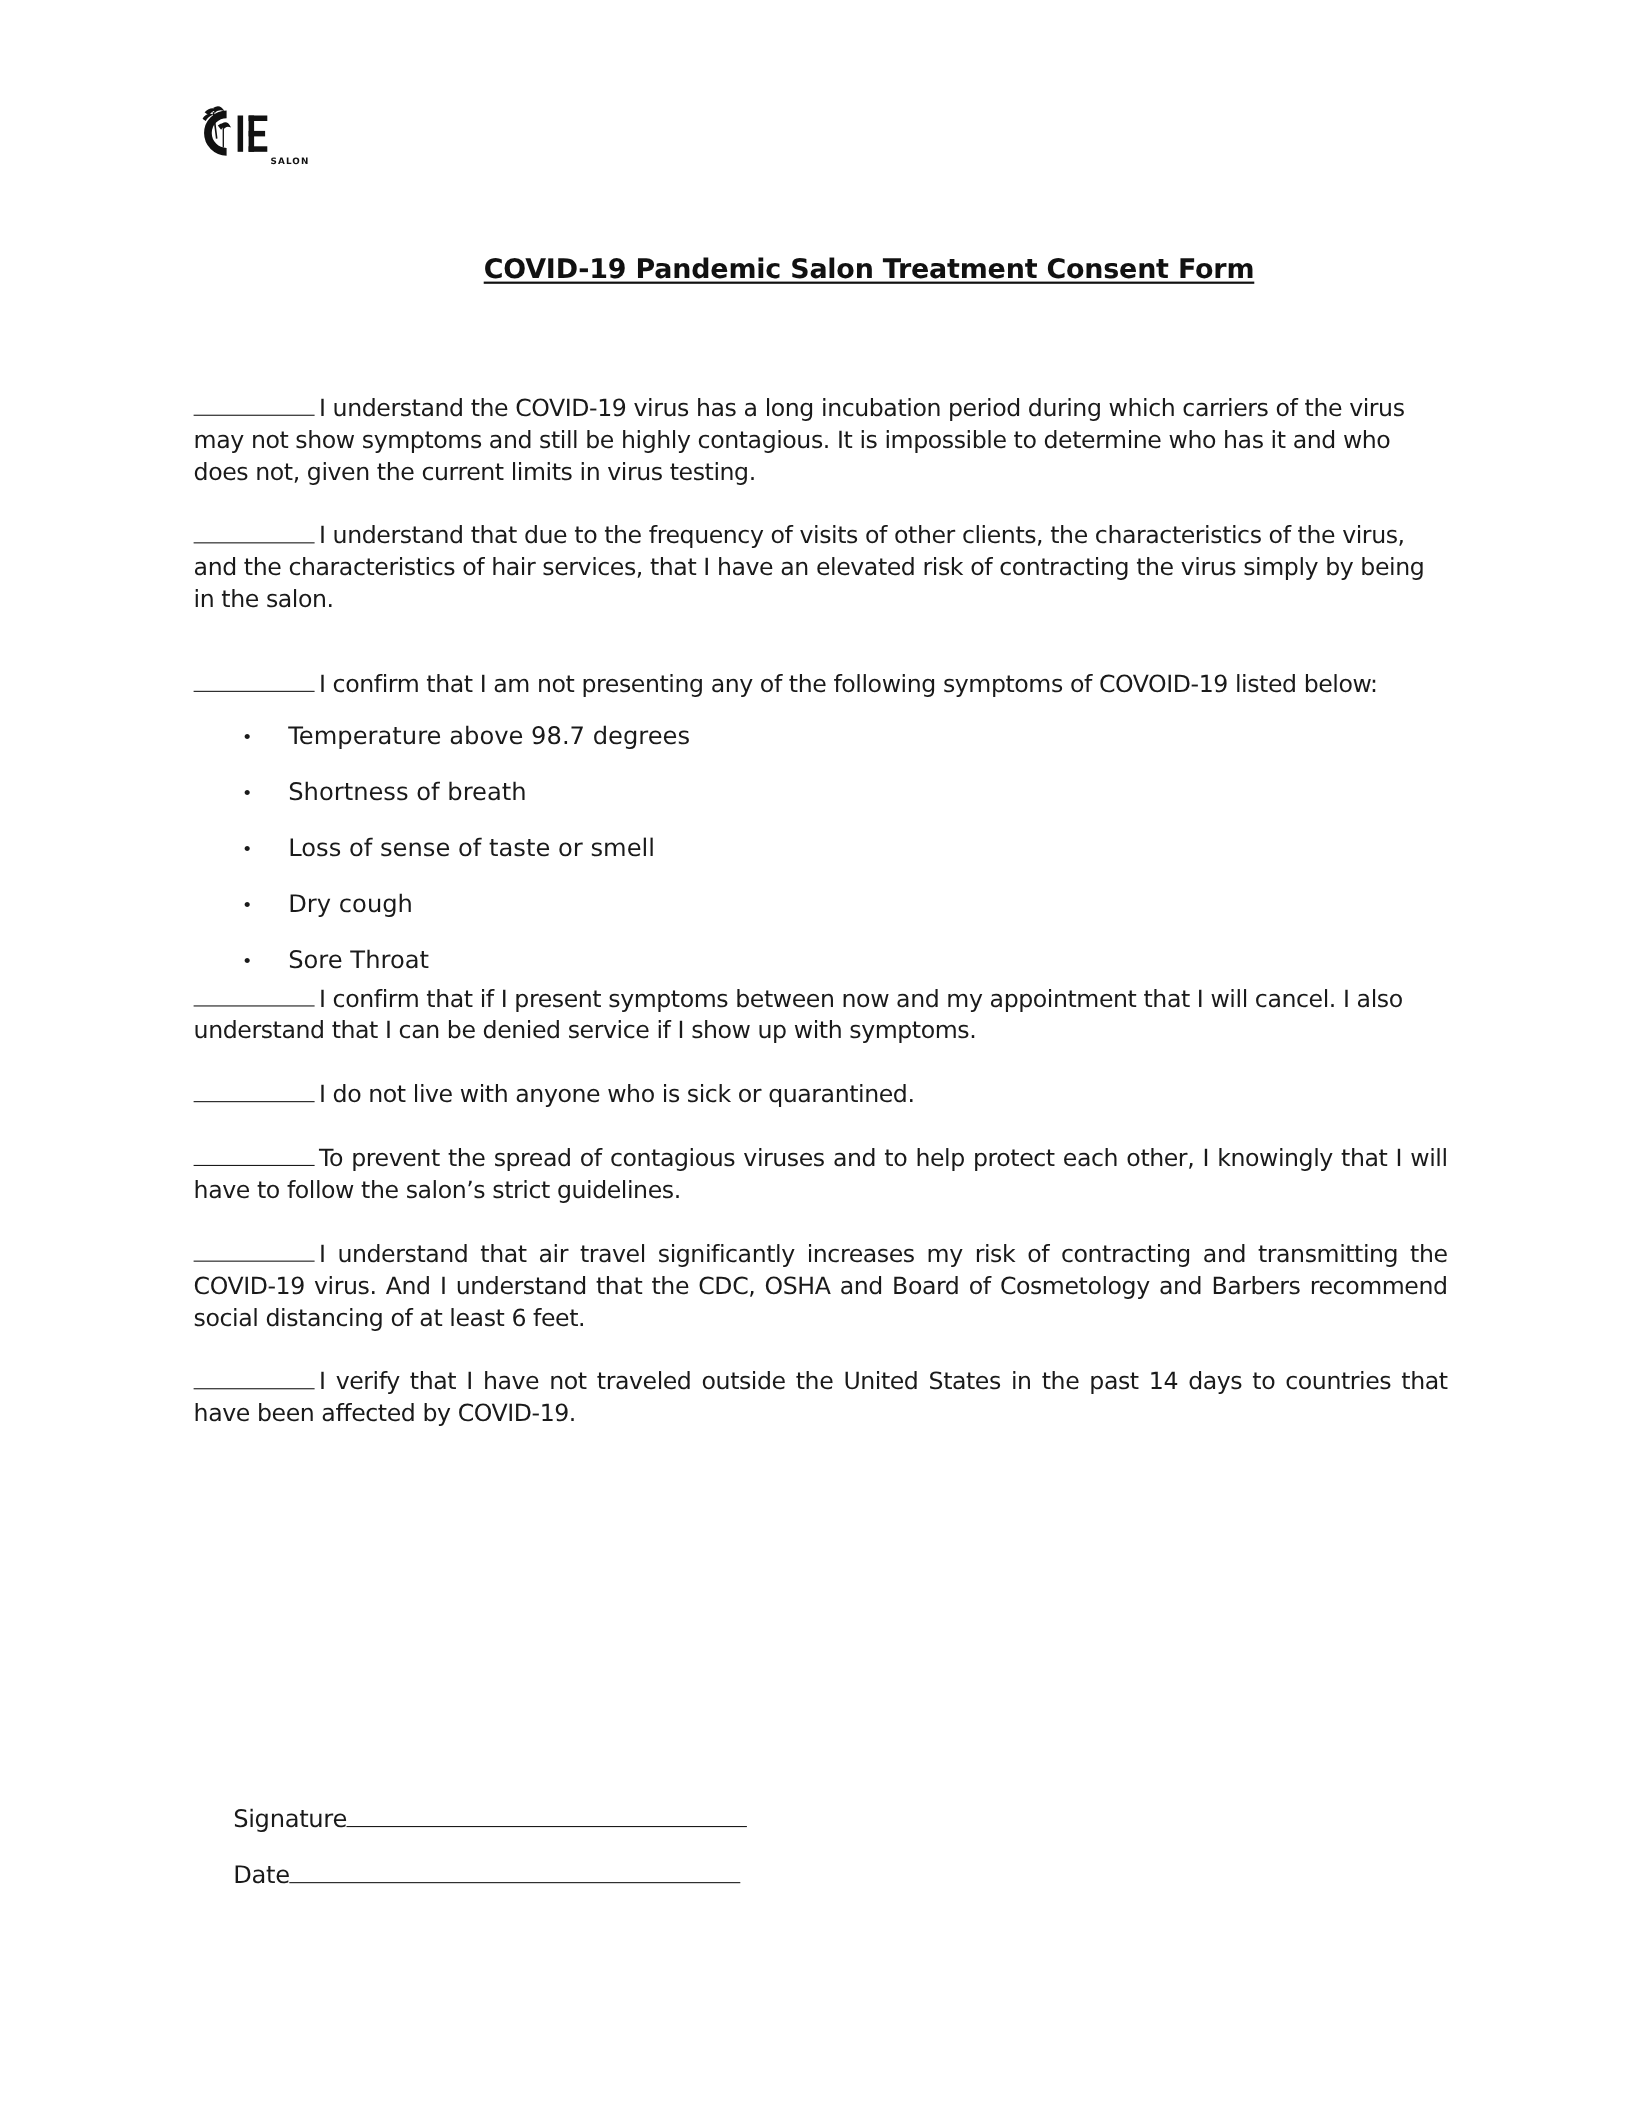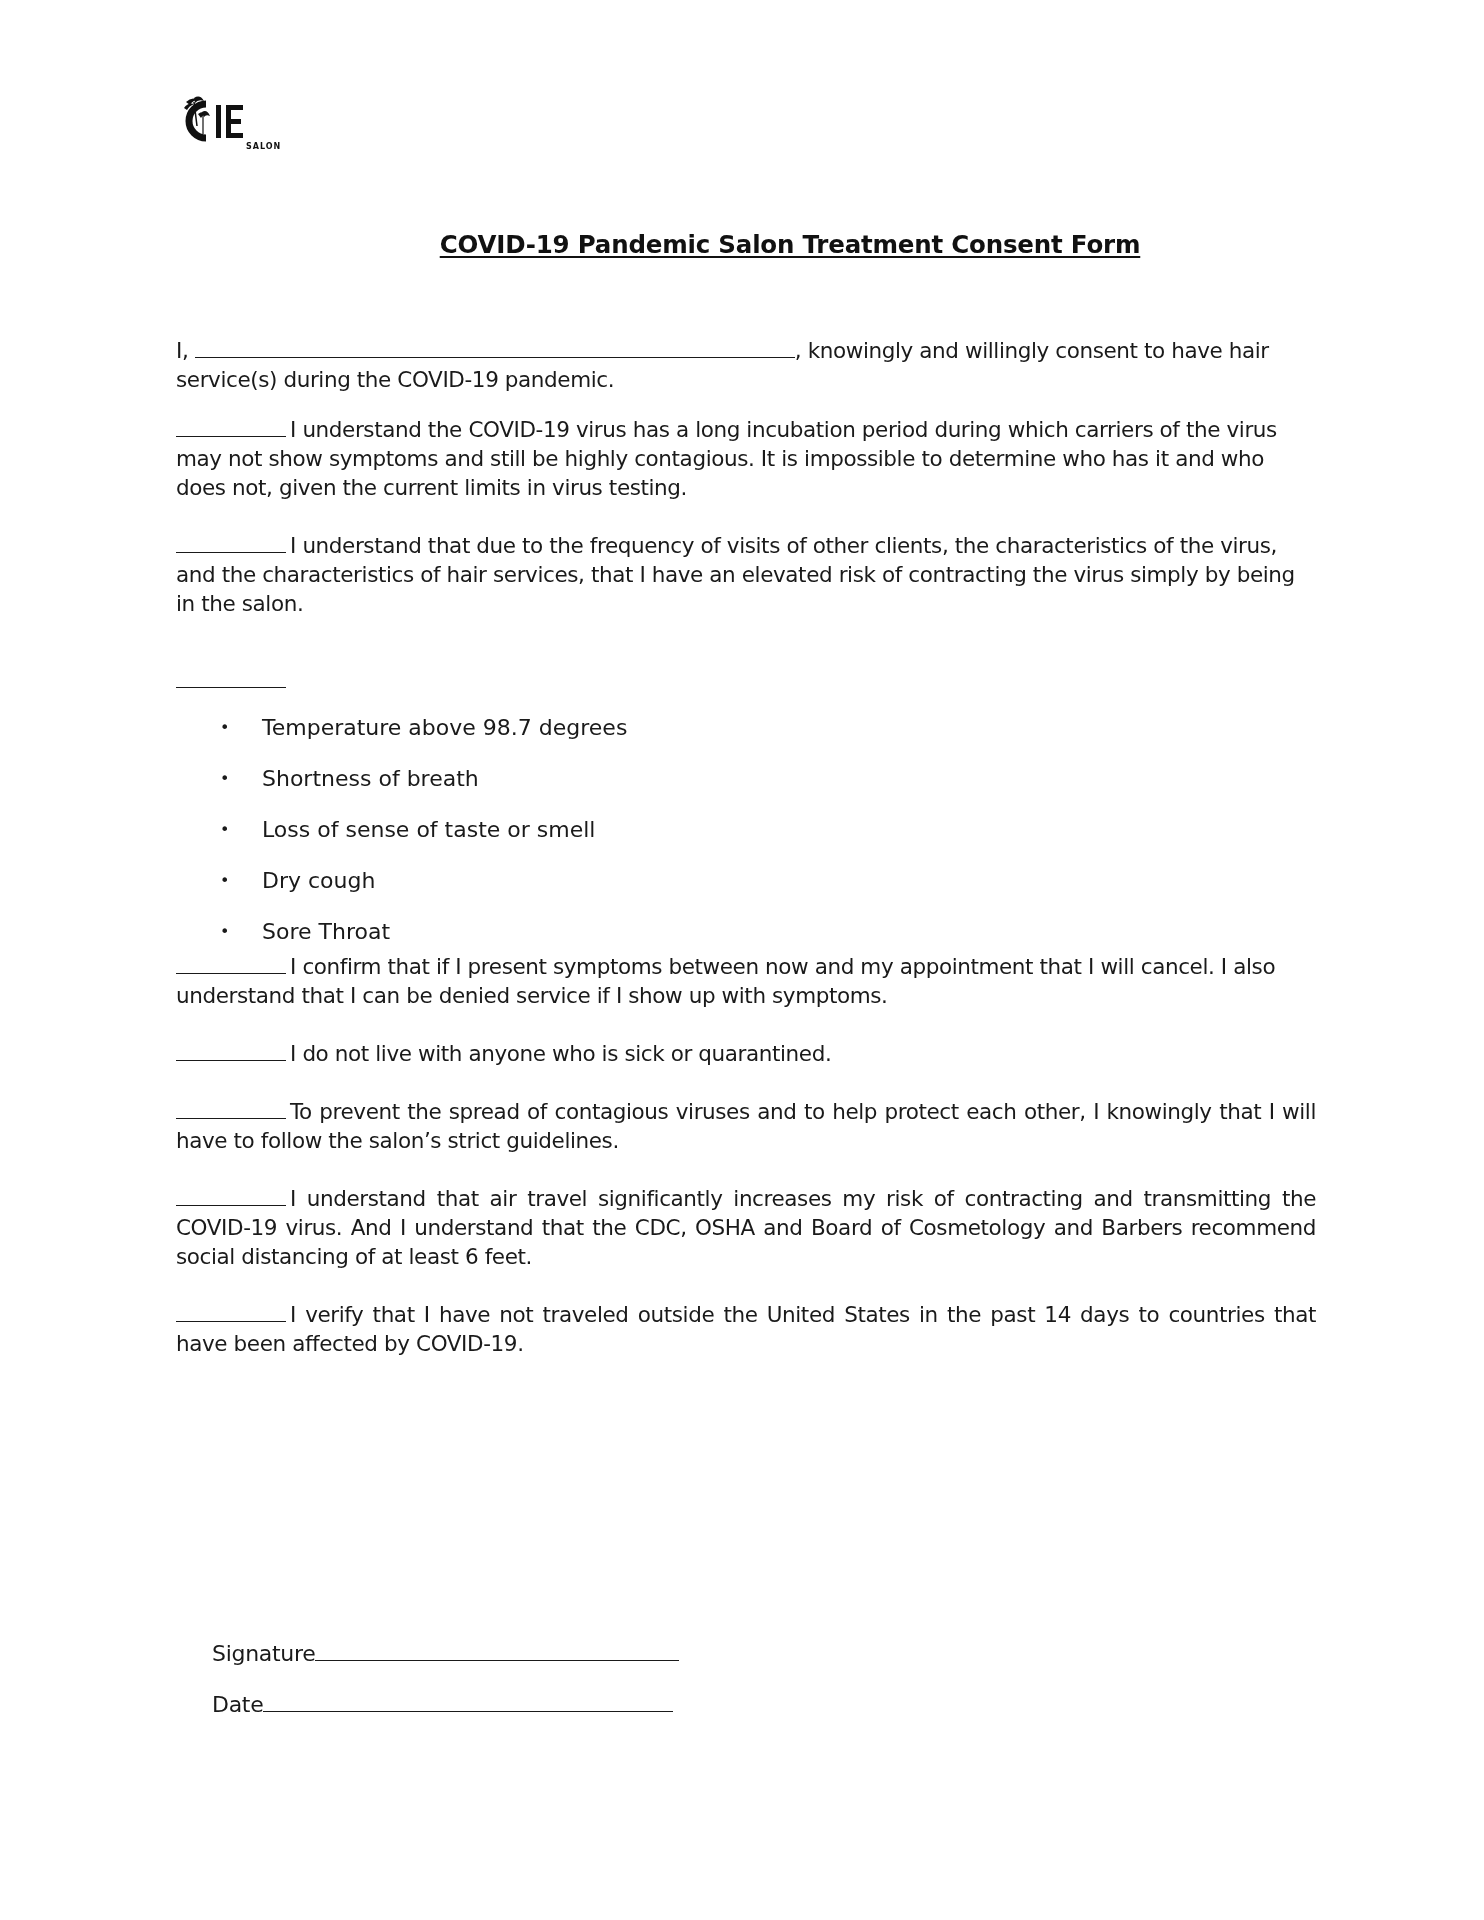--- a/index.html
+++ b/index.html
@@ -136,38 +136,34 @@
     <rect x="42" y="23" width="15" height="5" fill="#111"></rect>
     <rect x="42" y="37" width="17" height="5" fill="#111"></rect>
   </svg>
   <span class="logo-sub">SALON</span>
 </div>
 
 <div class="title">COVID-19 Pandemic Salon Treatment Consent Form</div>
 
 <div class="content">
 
-  <p class="para">
-    <span>I,</span>
-    <span class="blank-long"></span><span>, knowingly and willingly consent to have hair service(s) during the COVID-19 pandemic.</span>
-  </p>
 
   <div style="height:21px"></div>
   <p class="para">
     <span class="blank"></span><span>I understand the COVID-19 virus has a long incubation period during which carriers of the virus may not show symptoms and still be highly contagious. It is impossible to determine who has it and who does not, given the current limits in virus testing.</span>
   </p>
 
   <div style="height:29px"></div>
   <p class="para">
     <span class="blank"></span><span>I understand that due to the frequency of visits of other clients, the characteristics of the virus, and the characteristics of hair services, that I have an elevated risk of contracting the virus simply by being in the salon.</span>
   </p>
 
   <div style="height:48px"></div>
   <p class="para">
-    <span class="blank"></span>
+    <span class="blank"></span><span>I confirm that I am not presenting any of the following symptoms of COVOID-19 listed below:</span>
   </p>
 
   <div style="height:18px"></div>
   <ul class="symptoms">
     <li><span class="bullet">•</span><span>Temperature above 98.7 degrees</span></li>
     <li><span class="bullet">•</span><span>Shortness of breath</span></li>
     <li><span class="bullet">•</span><span>Loss of sense of taste or smell</span></li>
     <li><span class="bullet">•</span><span>Dry cough</span></li>
     <li style="height:35px"><span class="bullet">•</span><span>Sore Throat</span></li>
   </ul>

